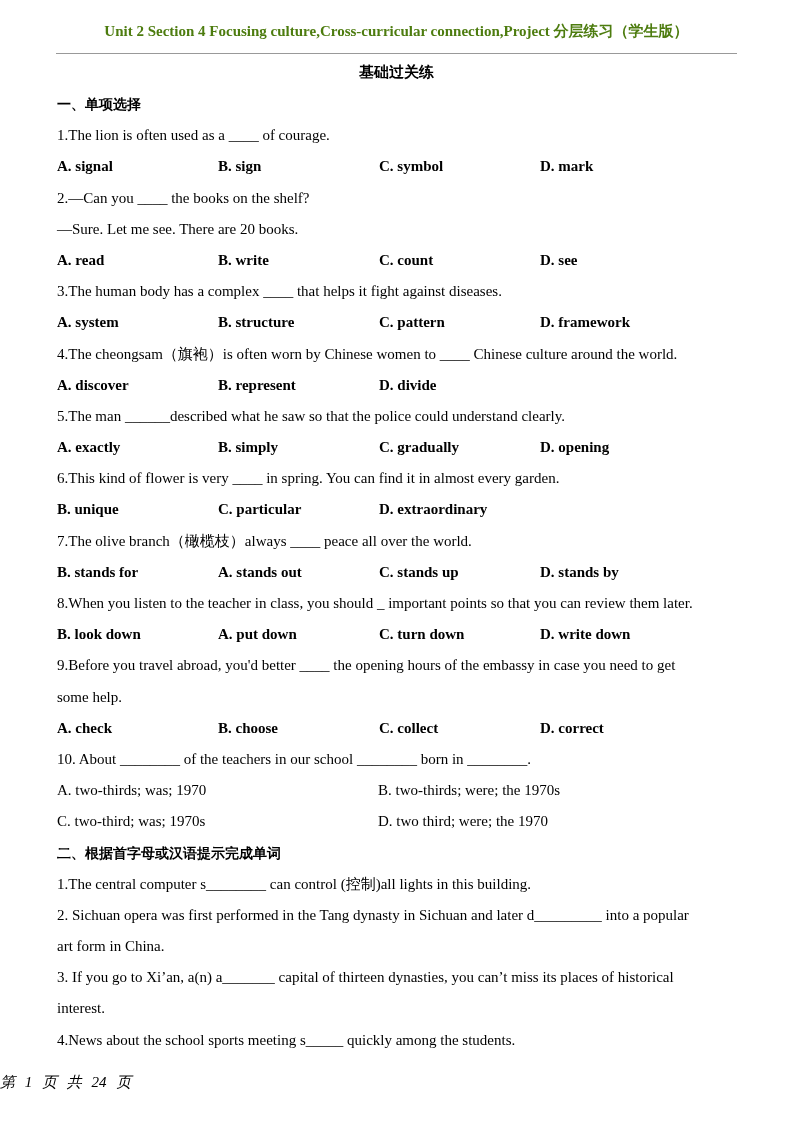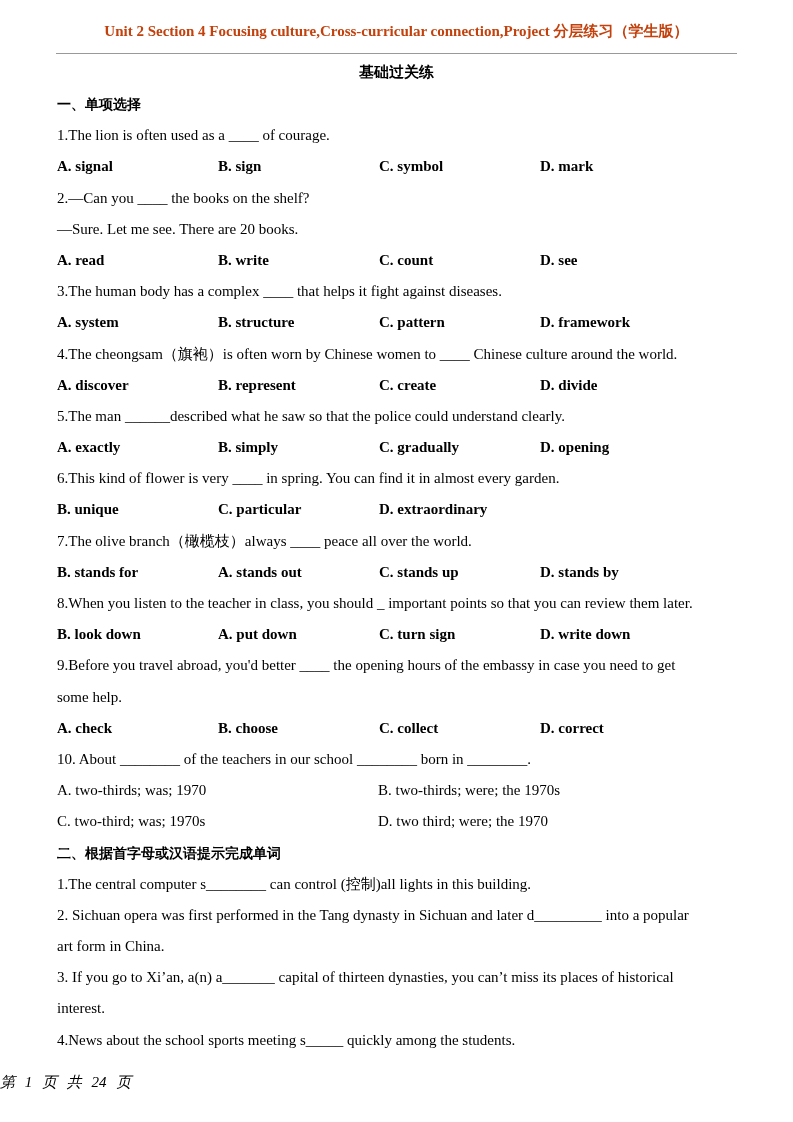--- a/index.html
+++ b/index.html
@@ -1,19 +1,19 @@
 <!DOCTYPE html>
 <html><head>
 <meta charset="utf-8">
 <style>
   html, body { margin: 0; padding: 0; background: #ffffff; }
   body { width: 793px; height: 1122px; position: relative; overflow: hidden;
          font-family: "Liberation Serif", "DejaVu Serif", serif; color: #000; }
   .header { position: absolute; left: 56px; right: 56px; top: 22px; text-align: center;
-            font-weight: bold; font-size: 15px; color: #c2410c; letter-spacing: 0; }
+            font-weight: bold; font-size: 15px; color: #4d7c0f; letter-spacing: 0; }
   .header-rule { position: absolute; left: 56px; right: 56px; top: 53px; height: 0;
                  border-top: 1.5px solid #999; }
   .subtitle { position: absolute; left: 0; right: 0; top: 63px; text-align: center;
               font-size: 15px; font-weight: bold; }
   .content { position: absolute; left: 57px; top: 94px; width: 690px; }
   .line { height: 31.2px; line-height: 20px; font-size: 15px; white-space: nowrap; }
   .section-head { font-weight: bold; font-family: "DejaVu Sans", sans-serif; font-size: 14px; }
   .opts { display: flex; }
   .opt4 { width: 161px; flex: none; font-weight: bold; }
   .opt2 { width: 321px; flex: none; }
@@ -53,21 +53,20 @@
     <span class="opt4">A. system</span>
     <span class="opt4">B. structure</span>
     <span class="opt4">C. pattern</span>
     <span class="opt4">D. framework</span>
   </div>
 
   <div class="line">4.The cheongsam（旗袍）is often worn by Chinese women to ____ Chinese culture around the world.</div>
   <div class="line opts">
     <span class="opt4">A. discover</span>
     <span class="opt4">B. represent</span>
-    <span class="opt4">C. create</span>
     <span class="opt4">D. divide</span>
   </div>
 
   <div class="line">5.The man ______described what he saw so that the police could understand clearly.</div>
   <div class="line opts">
     <span class="opt4">A. exactly</span>
     <span class="opt4">B. simply</span>
     <span class="opt4">C. gradually</span>
     <span class="opt4">D. opening</span>
   </div>
@@ -84,21 +83,21 @@
     <span class="opt4">B. stands for</span>
     <span class="opt4">A. stands out</span>
     <span class="opt4">C. stands up</span>
     <span class="opt4">D. stands by</span>
   </div>
 
   <div class="line">8.When you listen to the teacher in class, you should _ important points so that you can review them later.</div>
   <div class="line opts">
     <span class="opt4">B. look down</span>
     <span class="opt4">A. put down</span>
-    <span class="opt4">C. turn sign</span>
+    <span class="opt4">C. turn down</span>
     <span class="opt4">D. write down</span>
   </div>
 
   <div class="line">9.Before you travel abroad, you'd better ____ the opening hours of the embassy in case you need to get</div>
   <div class="line">some help.</div>
   <div class="line opts">
     <span class="opt4">A. check</span>
     <span class="opt4">B. choose</span>
     <span class="opt4">C. collect</span>
     <span class="opt4">D. correct</span>

